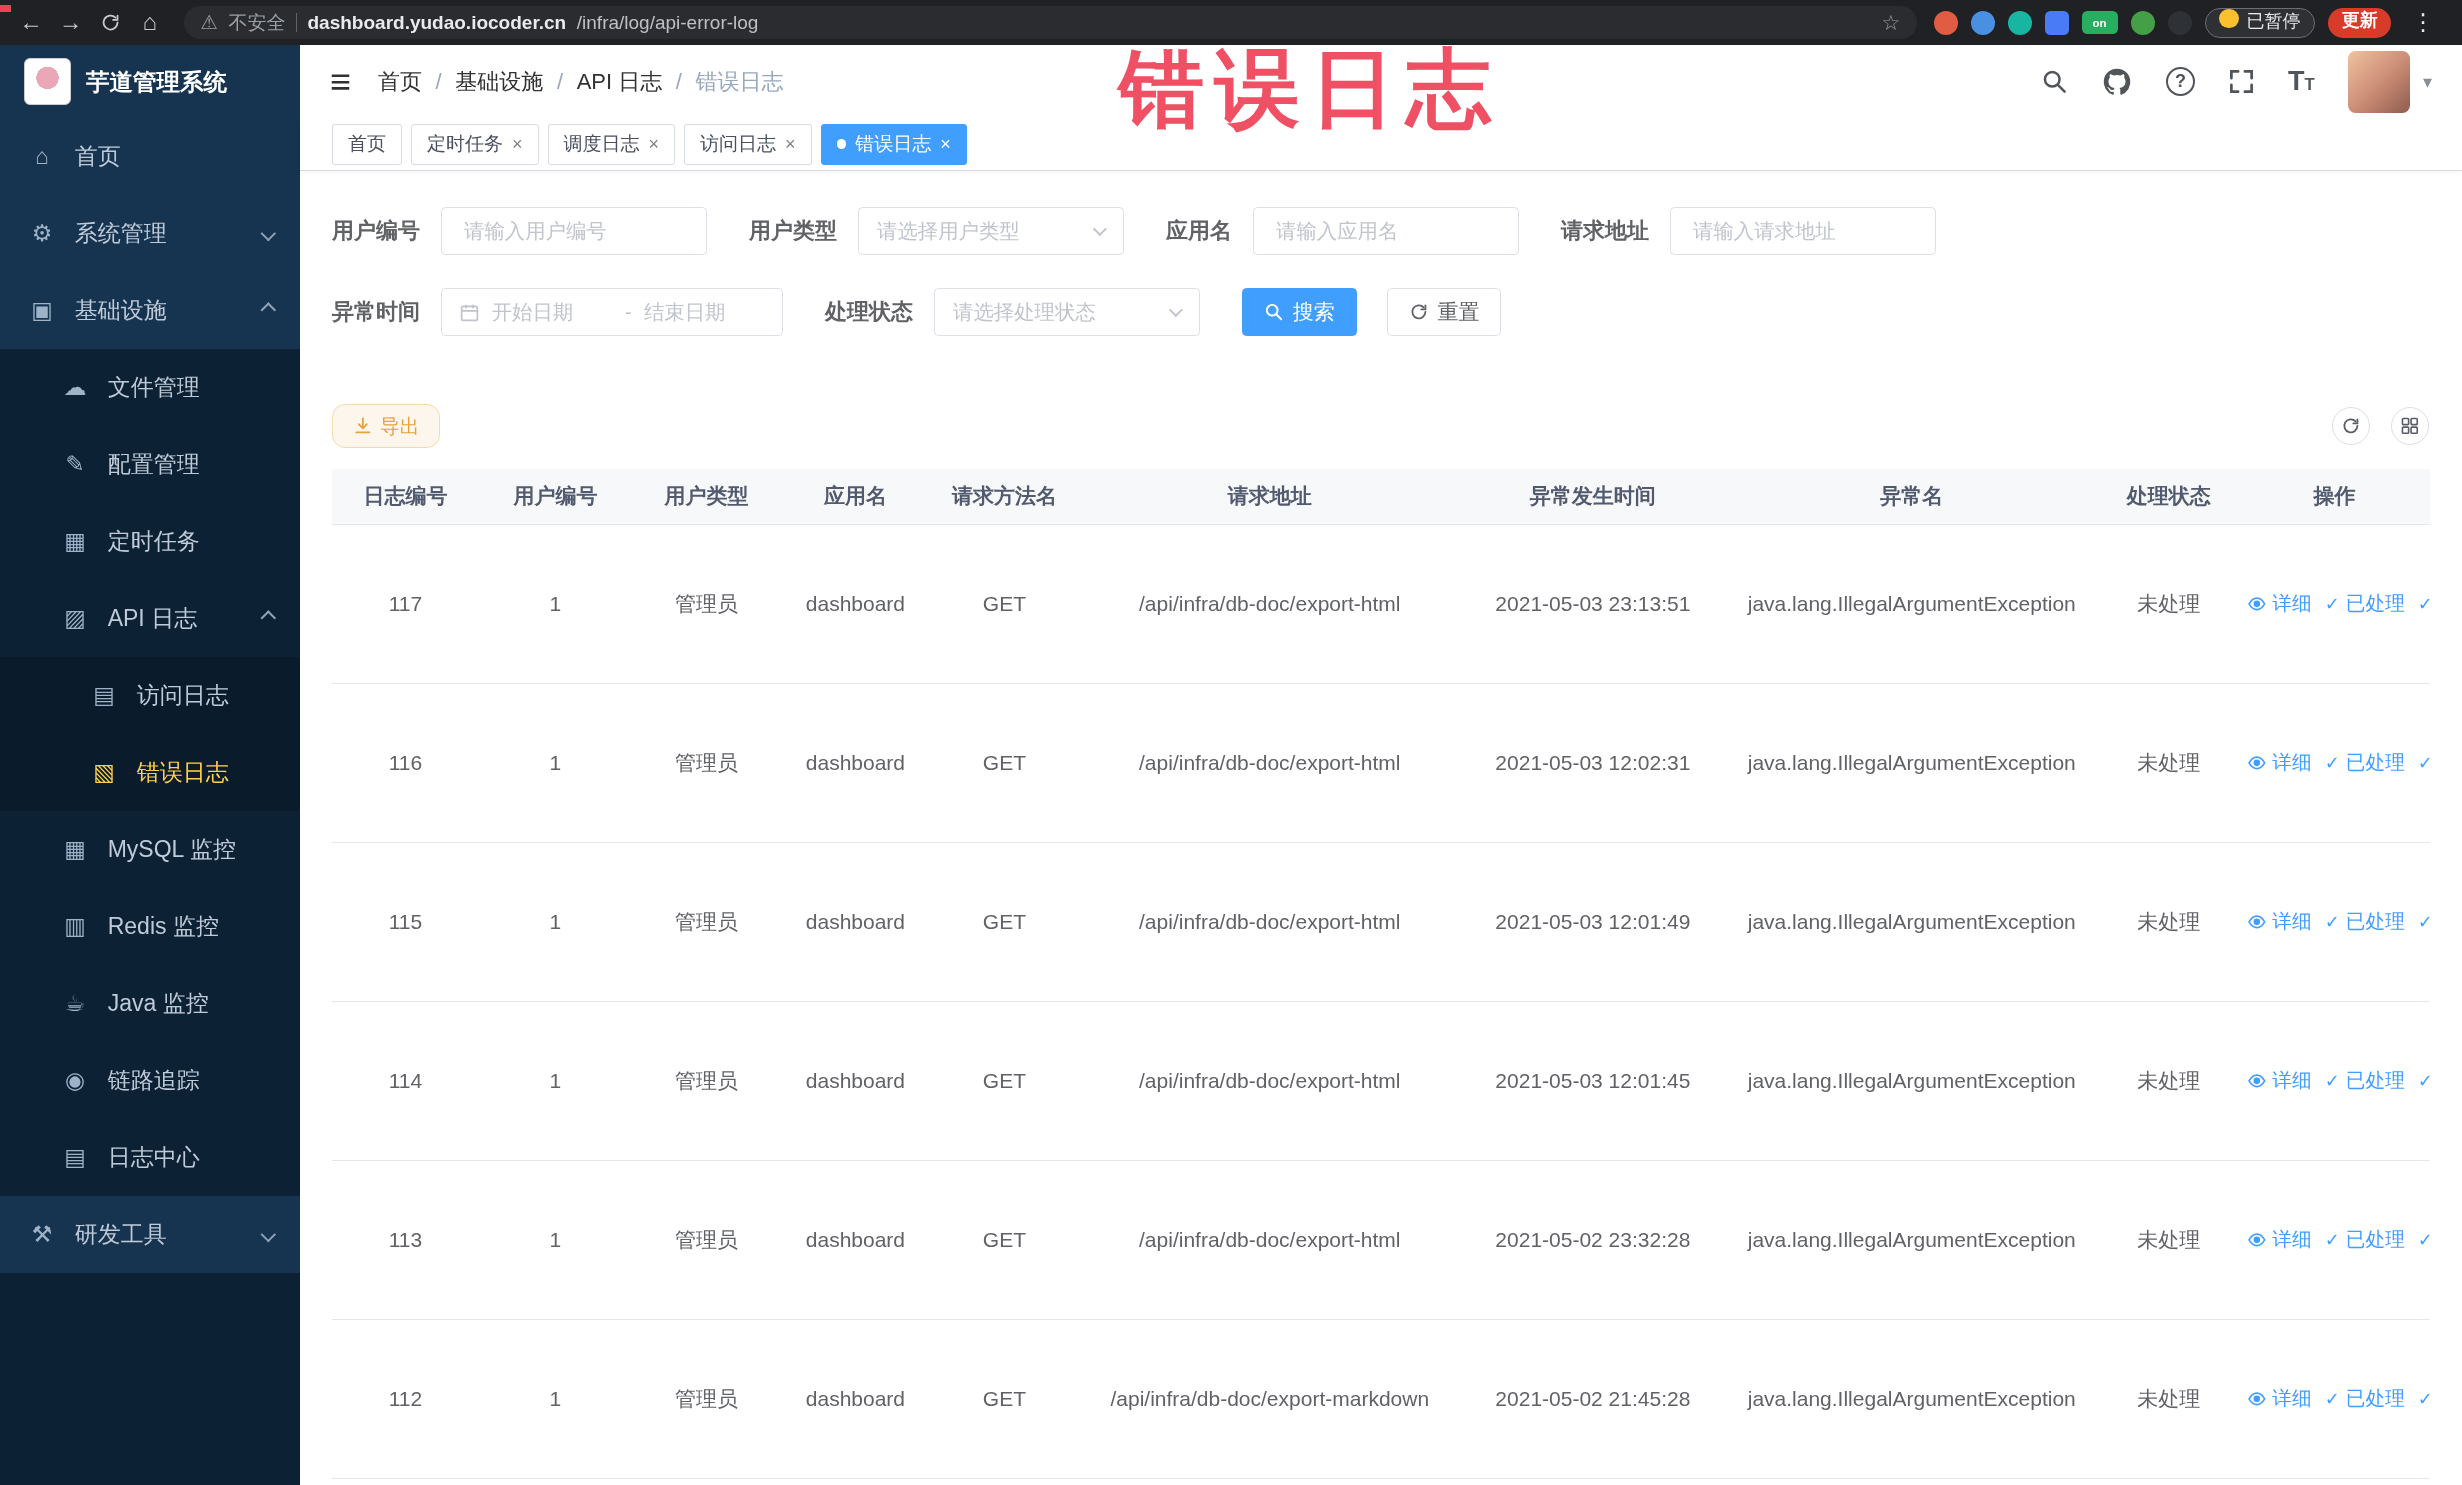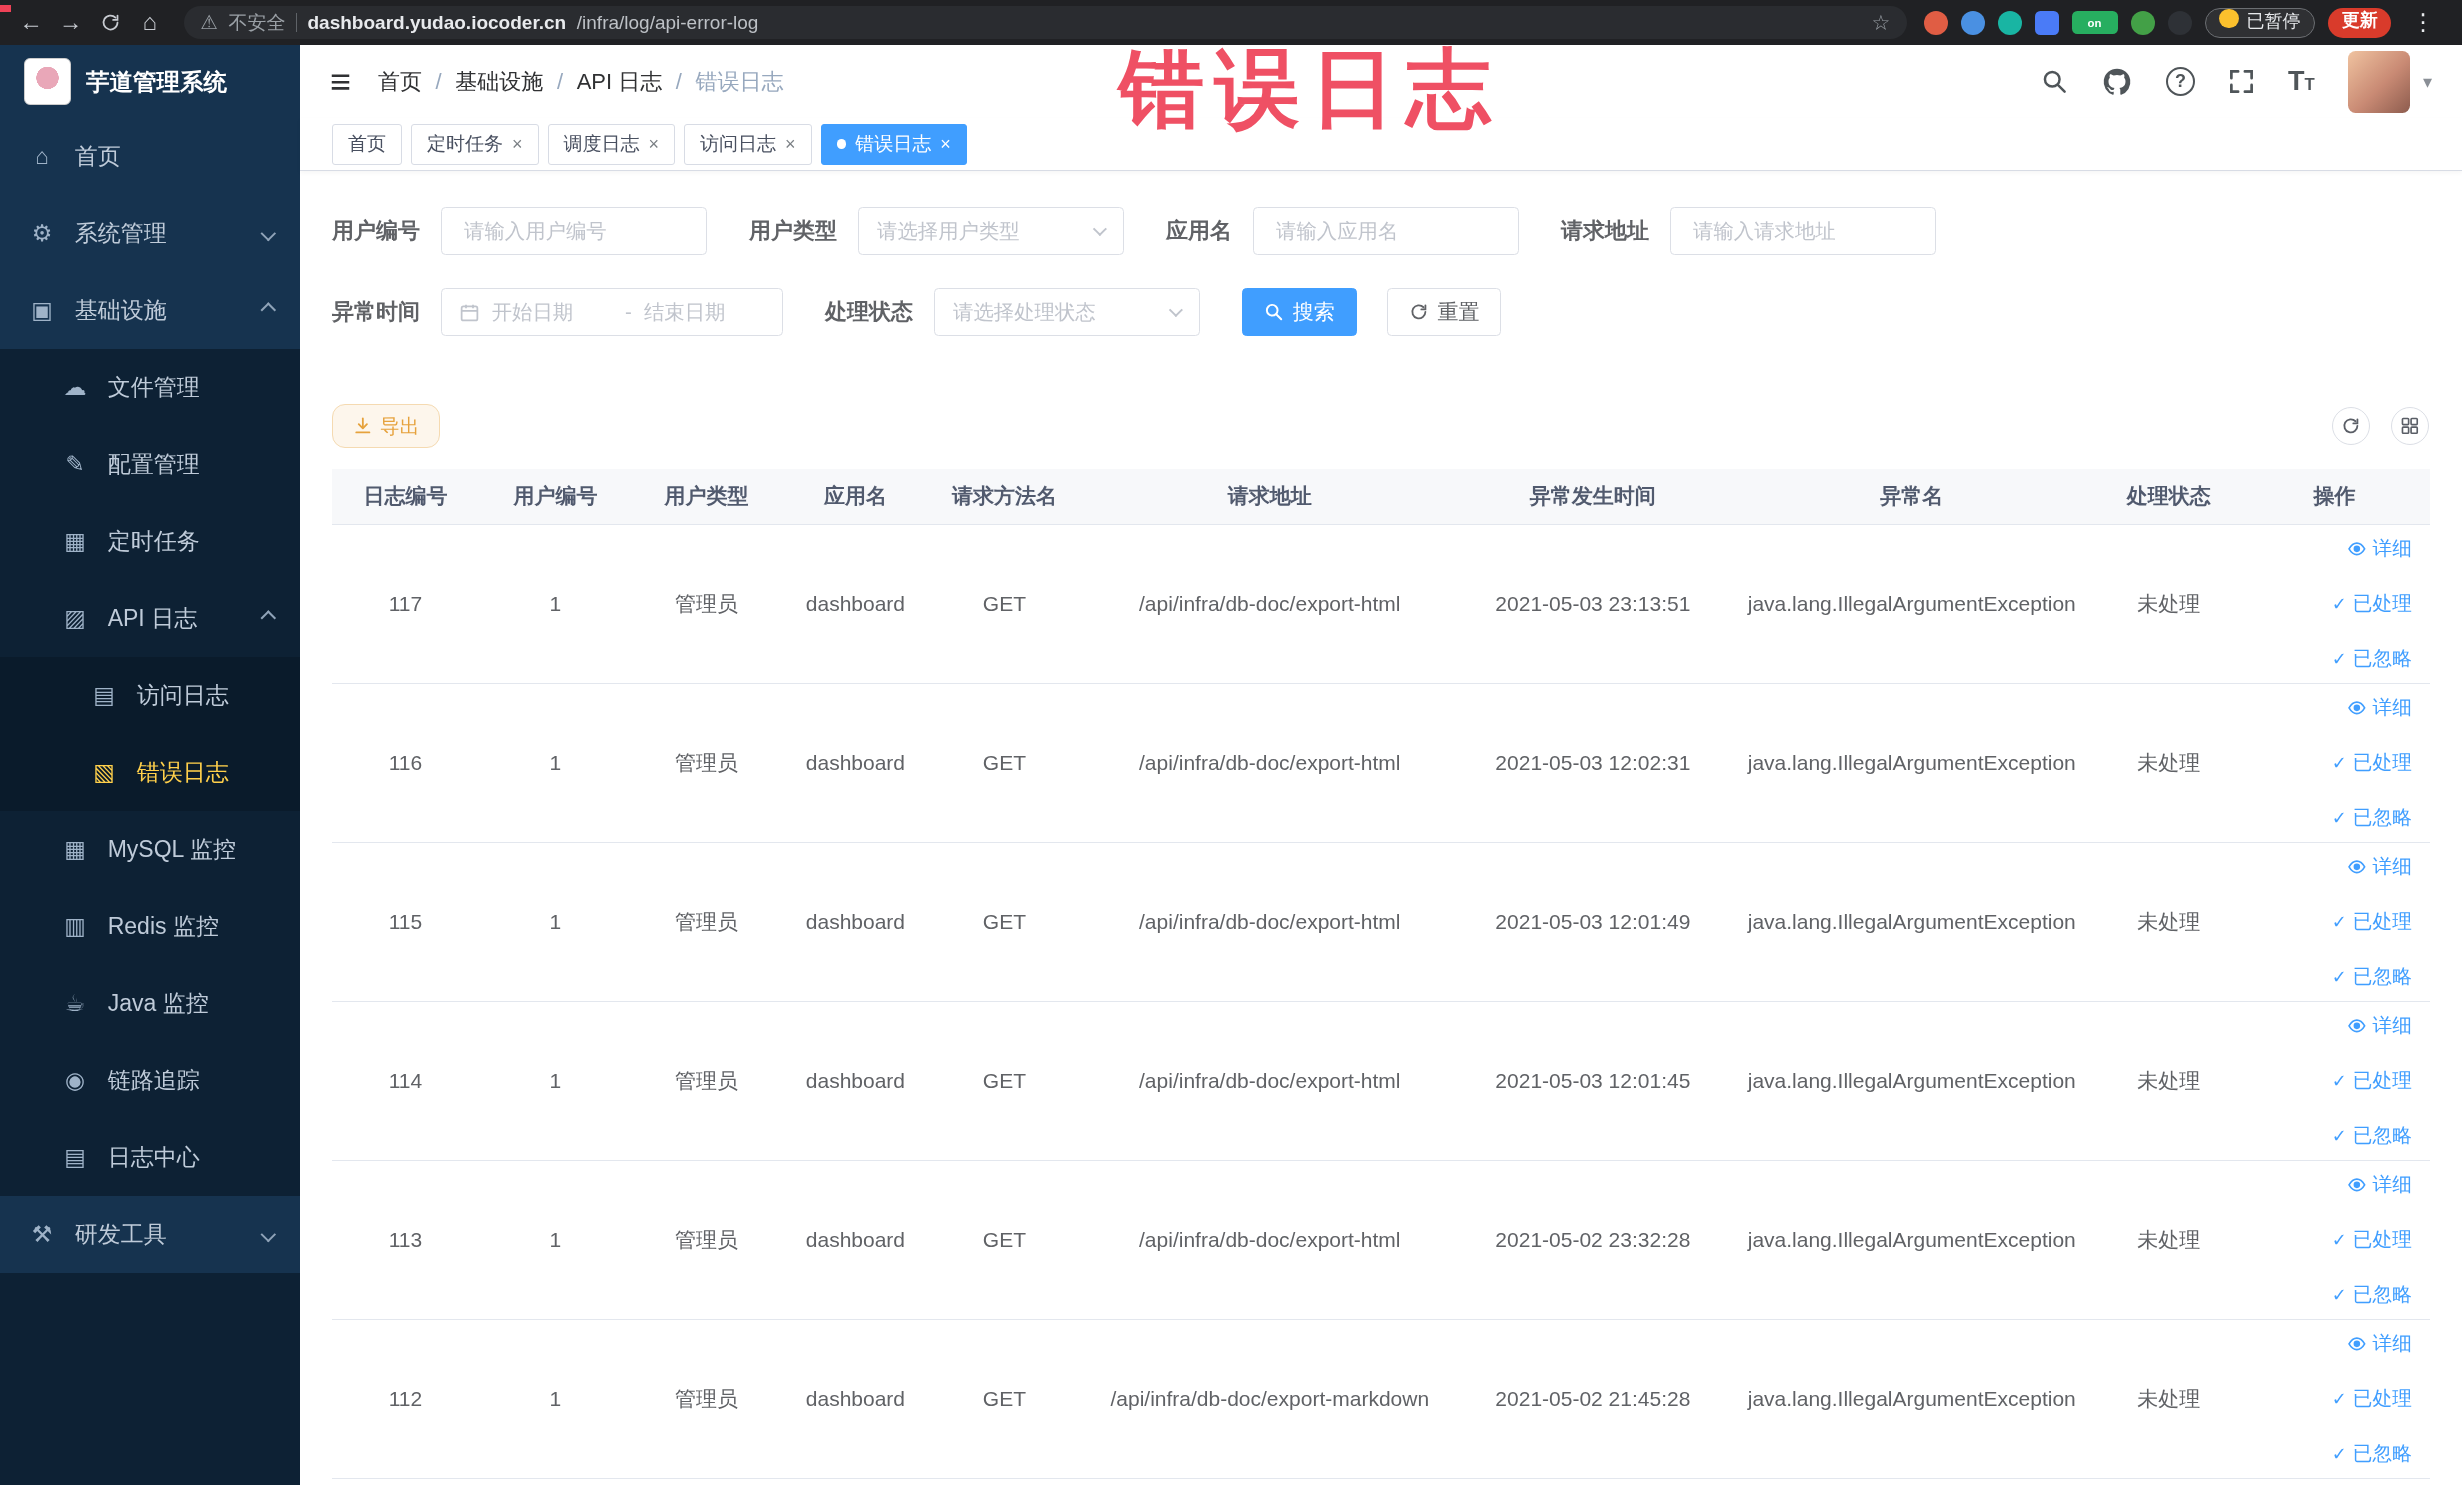--- a/index.html
+++ b/index.html
@@ -15,21 +15,21 @@
            padding:0 16.7px;margin:0 12px;gap:10.6px;font-size:19px;color:#e8eaed}
   .warn-ic{color:#9aa0a6;font-size:19.7px}
   .sec-label{color:#9aa0a6}
   .vline{width:0.8px;height:19.7px;background:#5f6368}
   .url-domain{color:#e8eaed;font-weight:700}
   .url-path{color:#bdc1c6}
   .star-ic{margin-left:auto;color:#9aa0a6;font-size:21px}
   .ext-row{display:flex;align-items:center;gap:13px;margin-right:6px}
   .ext{width:24px;height:24px;border-radius:50%}
   .ext.sq{border-radius:5.3px}
-  .ext-on{width:46px;height:23px;border-radius:5.3px;background:#27ae60;color:#fff;font-size:11.4px;
+  .ext-on{width:36px;height:23px;border-radius:5.3px;background:#27ae60;color:#fff;font-size:11.4px;
           display:flex;align-items:center;justify-content:center;font-weight:700}
   .pill{display:flex;gap:7.6px;height:30px;border-radius:15px;padding:0 13.6px;font-size:18px}
   .pill-paused{background:#2f3033;border:0.8px solid #6b6e72;color:#e8eaed}
   .smiley{width:19.7px;height:19.7px;border-radius:50%;background:#fbc02d}
   .pill-update{background:#d93b2b;color:#fff;font-weight:700}
   .kebab{color:#e8eaed;font-size:23px;padding:0 7.6px}
 
   
   .app{display:flex;height:1440px}
 
@@ -107,21 +107,21 @@
   .circ{width:38px;height:38px;border-radius:50%;border:0.8px solid #dcdfe6;background:#fff;color:#5a5e66;
         display:flex;align-items:center;justify-content:center;cursor:pointer}
 
   
   .table-wrap{margin:21px 32px 0}
   table{width:100%;border-collapse:collapse;table-layout:fixed}
   th{height:55px;background:#f7f8fa;color:#515a6e;font-size:21px;font-weight:700;text-align:center;
      border-bottom:0.8px solid #e3e7ee;padding:0 7.6px}
   td{height:159px;color:#606266;font-size:21px;text-align:center;border-bottom:0.8px solid #e3e7ee;
      padding:0 7.6px;overflow:hidden}
-  .ops{display:flex;flex-direction:column;align-items:flex-end;gap:28px;padding-right:10.6px}
+  .ops{display:flex;align-items:flex-end;gap:13px;padding-right:10.6px}
   .op{display:flex;align-items:center;gap:6px;color:#409eff;font-size:19.7px;cursor:pointer;white-space:nowrap}
   .op .ck{font-size:18px}
 
   
   .overlay-label{position:absolute;left:1119px;top:32px;font-size:85px;font-weight:700;color:#ee4257;
                  letter-spacing:10.6px;opacity:.92;z-index:50;white-space:nowrap;pointer-events:none}
   .corner-mark{position:absolute;left:0;top:4.5px;width:10.6px;height:7.6px;background:#ee4257;z-index:51}
 
   svg{display:block}
 </style>

